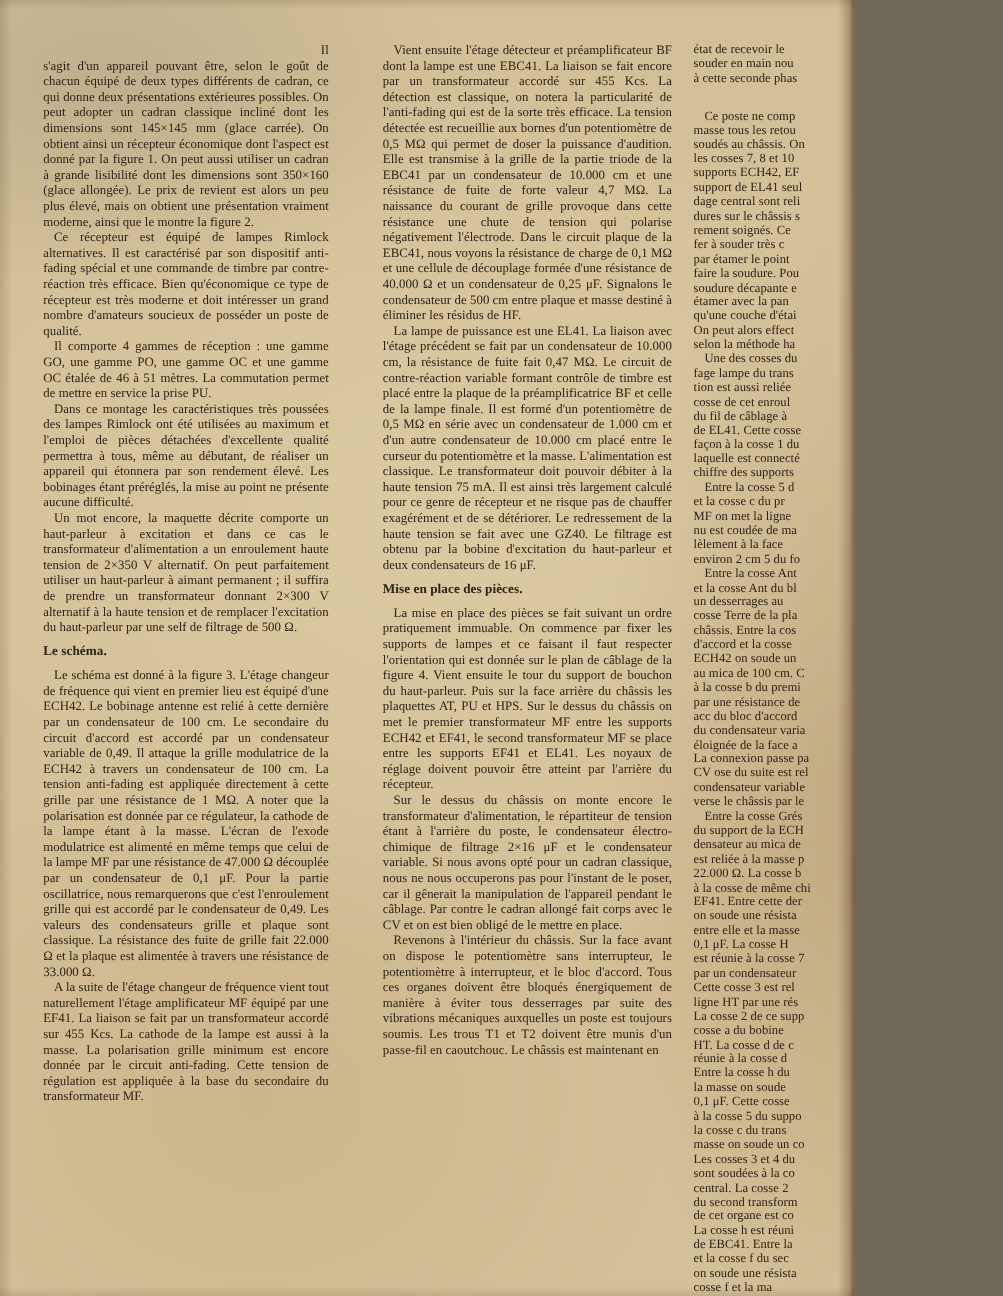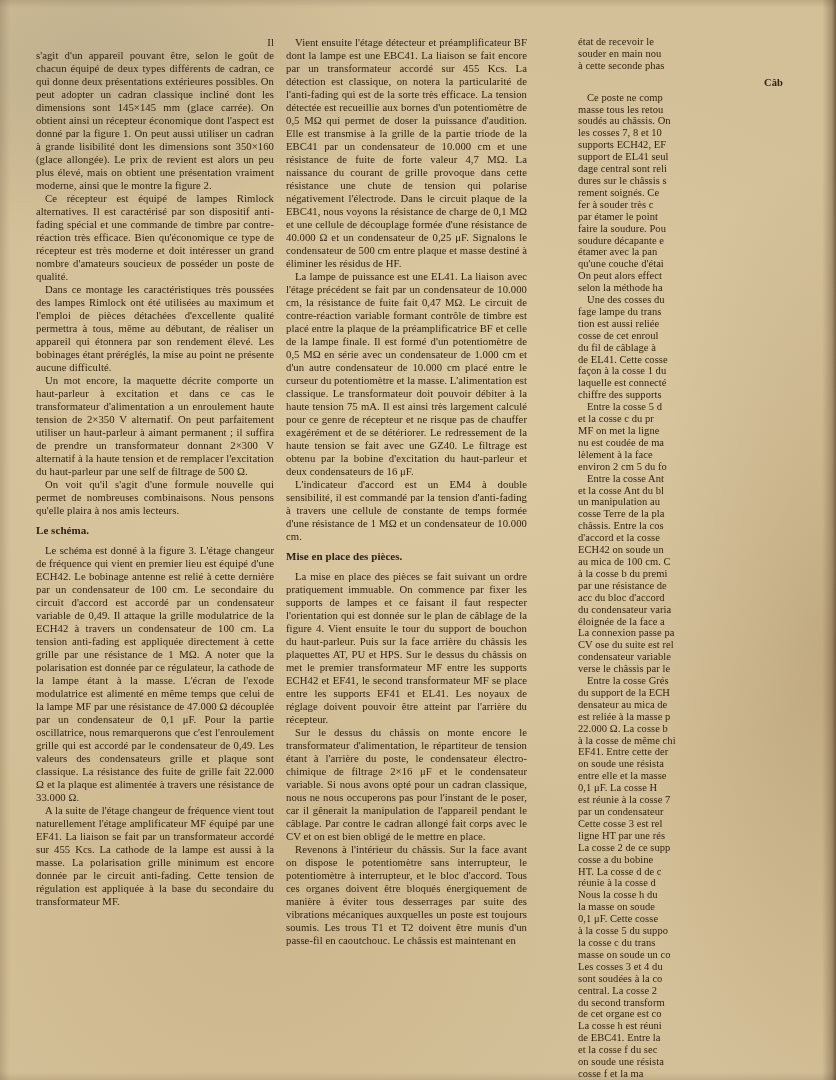--- a/index.html
+++ b/index.html
@@ -1,21 +1,21 @@
 <!DOCTYPE html>
 <html lang="fr"><head>
 <meta charset="utf-8">
 <style>
   * { box-sizing: border-box; }
   html, body { margin: 0; padding: 0; }
   body { background: #6f675a; }
 
   .page {
     position: relative;
-    width: 836px;
+    width: 712px;
     height: 1080px;
     overflow: hidden;
     margin: 0;
     background-color: #d4c098;
     background-image:
       radial-gradient(ellipse 420px 260px at 12% 6%, rgba(110,110,100,.20), transparent 70%),
       radial-gradient(ellipse 700px 500px at 55% 40%, rgba(255,245,210,.18), transparent 75%),
       radial-gradient(ellipse 500px 420px at 30% 85%, rgba(150,120,75,.14), transparent 70%),
       radial-gradient(ellipse 300px 700px at 99% 60%, rgba(120,85,45,.22), transparent 70%),
       linear-gradient(to left, rgba(62,40,18,.65) 0px, rgba(62,40,18,.30) 4px, rgba(62,40,18,0) 14px),
@@ -29,21 +29,21 @@
   .col {
     position: absolute;
     top: 36px;
     text-align: justify;
     font-size: 10.7px;
     line-height: 13px;
     letter-spacing: 0.05px;
     hyphens: auto;
   }
   #col1 { left: 36px;  width: 238px; }
-  #col2 { left: 286px; width: 241px; }
+  #col2 { left: 319px; width: 241px; }
   #col3 {
     left: 578px; width: 258px;
     text-align: left;
     font-size: 10.5px;
     line-height: 11.9px;
   }
 
   .col p { margin: 0; padding: 0; text-indent: 9px; }
   .col p.noindent   { text-indent: 0; }
   .col p.line-right { text-align: right; text-indent: 0; }
@@ -59,31 +59,30 @@
   #col3 .frag.heading { font-weight: 700; padding-left: 186px; margin: 5px 0 3px; }
 </style>
 </head>
 <body>
 
 <div class="page">
   <div class="col" id="col1">
       <p class="line-right">Il</p>
       <p class="noindent">s'agit d'un appareil pouvant être, selon le goût de chacun équipé de deux types différents de cadran, ce qui donne deux présentations extérieures possibles. On peut adopter un cadran classique incliné dont les dimensions sont 145×145 mm (glace carrée). On obtient ainsi un récepteur économique dont l'aspect est donné par la figure 1. On peut aussi utiliser un cadran à grande lisibilité dont les dimensions sont 350×160 (glace allongée). Le prix de revient est alors un peu plus élevé, mais on obtient une présentation vraiment moderne, ainsi que le montre la figure 2.</p>
       <p>Ce récepteur est équipé de lampes Rimlock alternatives. Il est caractérisé par son dispositif anti-fading spécial et une commande de timbre par contre-réaction très efficace. Bien qu'économique ce type de récepteur est très moderne et doit intéresser un grand nombre d'amateurs soucieux de posséder un poste de qualité.</p>
+      <p>Il comporte 4 gammes de réception : une gamme GO, une gamme PO, une gamme OC et une gamme OC étalée de 46 à 51 mètres. La commutation permet de mettre en service la prise PU.</p>
       <p>Dans ce montage les caractéristiques très poussées des lampes Rimlock ont été utilisées au maximum et l'emploi de pièces détachées d'excellente qualité permettra à tous, même au débutant, de réaliser un appareil qui étonnera par son rendement élevé. Les bobinages étant préréglés, la mise au point ne présente aucune difficulté.</p>
       <p>Un mot encore, la maquette décrite comporte un haut-parleur à excitation et dans ce cas le transformateur d'alimentation a un enroulement haute tension de 2×350 V alternatif. On peut parfaitement utiliser un haut-parleur à aimant permanent ; il suffira de prendre un transformateur donnant 2×300 V alternatif à la haute tension et de remplacer l'excitation du haut-parleur par une self de filtrage de 500 Ω.</p>
-      <p>On voit qu'il s'agit d'une formule nouvelle qui permet de nombreuses combinaisons. Nous pensons qu'elle plaira à nos amis lecteurs.</p>
       <h3>Le schéma.</h3>
       <p>Le schéma est donné à la figure 3. L'étage changeur de fréquence qui vient en premier lieu est équipé d'une ECH42. Le bobinage antenne est relié à cette dernière par un condensateur de 100 cm. Le secondaire du circuit d'accord est accordé par un condensateur variable de 0,49. Il attaque la grille modulatrice de la ECH42 à travers un condensateur de 100 cm. La tension anti-fading est appliquée directement à cette grille par une résistance de 1 MΩ. A noter que la polarisation est donnée par ce régulateur, la cathode de la lampe étant à la masse. L'écran de l'exode modulatrice est alimenté en même temps que celui de la lampe MF par une résistance de 47.000 Ω découplée par un condensateur de 0,1 μF. Pour la partie oscillatrice, nous remarquerons que c'est l'enroulement grille qui est accordé par le condensateur de 0,49. Les valeurs des condensateurs grille et plaque sont classique. La résistance des fuite de grille fait 22.000 Ω et la plaque est alimentée à travers une résistance de 33.000 Ω.</p>
       <p>A la suite de l'étage changeur de fréquence vient tout naturellement l'étage amplificateur MF équipé par une EF41. La liaison se fait par un transformateur accordé sur 455 Kcs. La cathode de la lampe est aussi à la masse. La polarisation grille minimum est encore donnée par le circuit anti-fading. Cette tension de régulation est appliquée à la base du secondaire du transformateur MF.</p>
     </div>
   <div class="col" id="col2">
       <p>Vient ensuite l'étage détecteur et préamplificateur BF dont la lampe est une EBC41. La liaison se fait encore par un transformateur accordé sur 455 Kcs. La détection est classique, on notera la particularité de l'anti-fading qui est de la sorte très efficace. La tension détectée est recueillie aux bornes d'un potentiomètre de 0,5 MΩ qui permet de doser la puissance d'audition. Elle est transmise à la grille de la partie triode de la EBC41 par un condensateur de 10.000 cm et une résistance de fuite de forte valeur 4,7 MΩ. La naissance du courant de grille provoque dans cette résistance une chute de tension qui polarise négativement l'électrode. Dans le circuit plaque de la EBC41, nous voyons la résistance de charge de 0,1 MΩ et une cellule de découplage formée d'une résistance de 40.000 Ω et un condensateur de 0,25 μF. Signalons le condensateur de 500 cm entre plaque et masse destiné à éliminer les résidus de HF.</p>
       <p>La lampe de puissance est une EL41. La liaison avec l'étage précédent se fait par un condensateur de 10.000 cm, la résistance de fuite fait 0,47 MΩ. Le circuit de contre-réaction variable formant contrôle de timbre est placé entre la plaque de la préamplificatrice BF et celle de la lampe finale. Il est formé d'un potentiomètre de 0,5 MΩ en série avec un condensateur de 1.000 cm et d'un autre condensateur de 10.000 cm placé entre le curseur du potentiomètre et la masse. L'alimentation est classique. Le transformateur doit pouvoir débiter à la haute tension 75 mA. Il est ainsi très largement calculé pour ce genre de récepteur et ne risque pas de chauffer exagérément et de se détériorer. Le redressement de la haute tension se fait avec une GZ40. Le filtrage est obtenu par la bobine d'excitation du haut-parleur et deux condensateurs de 16 μF.</p>
-      <p>L'indicateur d'accord est un EM4 à double sensibilité, il est commandé par la tension d'anti-fading à travers une cellule de constante de temps formée d'une résistance de 1 MΩ et un condensateur de 10.000 cm.</p>
       <h3>Mise en place des pièces.</h3>
       <p>La mise en place des pièces se fait suivant un ordre pratiquement immuable. On commence par fixer les supports de lampes et ce faisant il faut respecter l'orientation qui est donnée sur le plan de câblage de la figure 4. Vient ensuite le tour du support de bouchon du haut-parleur. Puis sur la face arrière du châssis les plaquettes AT, PU et HPS. Sur le dessus du châssis on met le premier transformateur MF entre les supports ECH42 et EF41, le second transformateur MF se place entre les supports EF41 et EL41. Les noyaux de réglage doivent pouvoir être atteint par l'arrière du récepteur.</p>
       <p>Sur le dessus du châssis on monte encore le transformateur d'alimentation, le répartiteur de tension étant à l'arrière du poste, le condensateur électro-chimique de filtrage 2×16 μF et le condensateur variable. Si nous avons opté pour un cadran classique, nous ne nous occuperons pas pour l'instant de le poser, car il gênerait la manipulation de l'appareil pendant le câblage. Par contre le cadran allongé fait corps avec le CV et on est bien obligé de le mettre en place.</p>
       <p>Revenons à l'intérieur du châssis. Sur la face avant on dispose le potentiomètre sans interrupteur, le potentiomètre à interrupteur, et le bloc d'accord. Tous ces organes doivent être bloqués énergiquement de manière à éviter tous desserrages par suite des vibrations mécaniques auxquelles un poste est toujours soumis. Les trous T1 et T2 doivent être munis d'un passe-fil en caoutchouc. Le châssis est maintenant en</p>
     </div>
   <div class="col" id="col3">
       <div class="frag">état de recevoir le</div>
       <div class="frag">souder en main nou</div>
       <div class="frag">à cette seconde phas</div>
       <div class="frag heading">Câb</div>
@@ -114,21 +113,21 @@
       <div class="frag">laquelle est connecté</div>
       <div class="frag">chiffre des supports</div>
       <div class="frag indent">Entre la cosse 5 d</div>
       <div class="frag">et la cosse c du pr</div>
       <div class="frag">MF on met la ligne</div>
       <div class="frag">nu est coudée de ma</div>
       <div class="frag">lèlement à la face</div>
       <div class="frag">environ 2 cm 5 du fo</div>
       <div class="frag indent">Entre la cosse Ant</div>
       <div class="frag">et la cosse Ant du bl</div>
-      <div class="frag">un manipulation au</div>
+      <div class="frag">un desserrages au</div>
       <div class="frag">cosse Terre de la pla</div>
       <div class="frag">châssis. Entre la cos</div>
       <div class="frag">d'accord et la cosse</div>
       <div class="frag">ECH42 on soude un</div>
       <div class="frag">au mica de 100 cm. C</div>
       <div class="frag">à la cosse b du premi</div>
       <div class="frag">par une résistance de</div>
       <div class="frag">acc du bloc d'accord</div>
       <div class="frag">du condensateur varia</div>
       <div class="frag">éloignée de la face a</div>
@@ -147,21 +146,21 @@
       <div class="frag">entre elle et la masse</div>
       <div class="frag">0,1 μF. La cosse H</div>
       <div class="frag">est réunie à la cosse 7</div>
       <div class="frag">par un condensateur</div>
       <div class="frag">Cette cosse 3 est rel</div>
       <div class="frag">ligne HT par une rés</div>
       <div class="frag">La cosse 2 de ce supp</div>
       <div class="frag">cosse a du bobine</div>
       <div class="frag">HT. La cosse d de c</div>
       <div class="frag">réunie à la cosse d</div>
-      <div class="frag">Nous la cosse h du</div>
+      <div class="frag">Entre la cosse h du</div>
       <div class="frag">la masse on soude</div>
       <div class="frag">0,1 μF. Cette cosse</div>
       <div class="frag">à la cosse 5 du suppo</div>
       <div class="frag">la cosse c du trans</div>
       <div class="frag">masse on soude un co</div>
       <div class="frag">Les cosses 3 et 4 du</div>
       <div class="frag">sont soudées à la co</div>
       <div class="frag">central. La cosse 2</div>
       <div class="frag">du second transform</div>
       <div class="frag">de cet organe est co</div>

